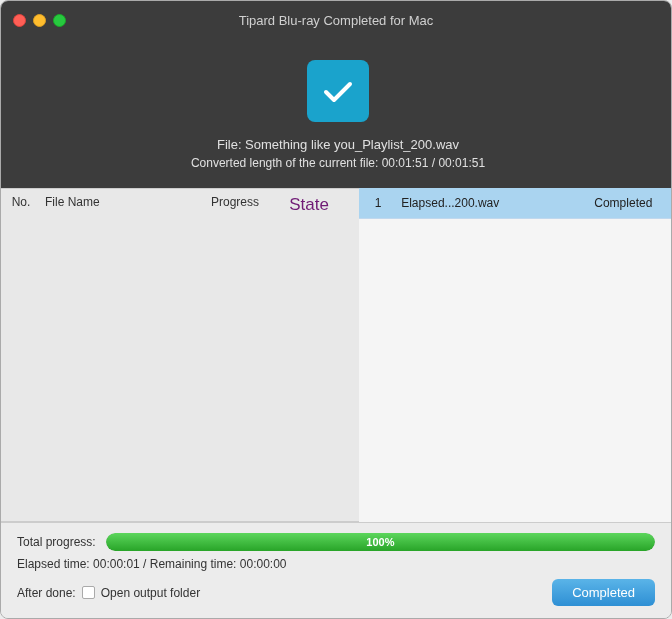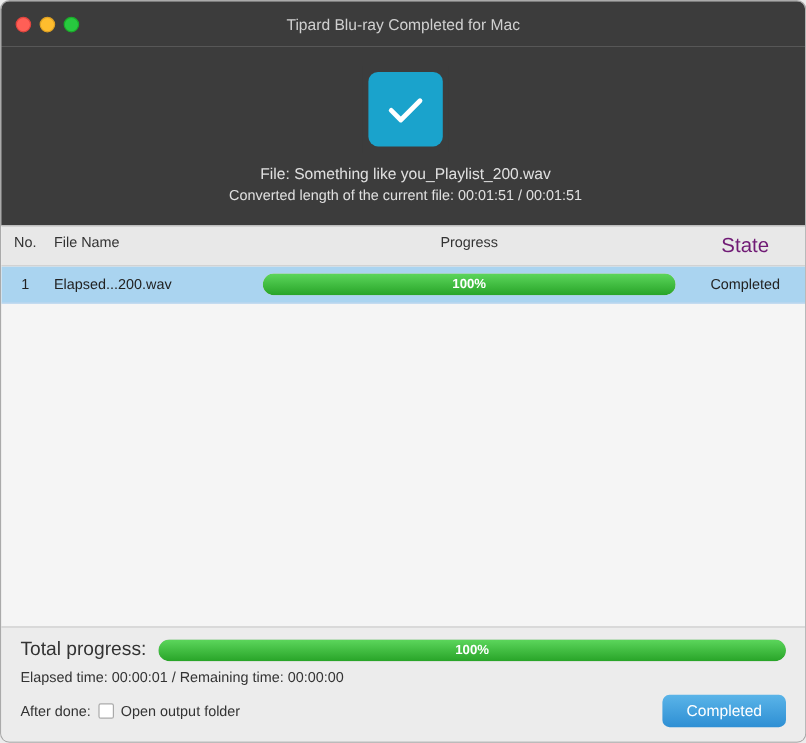--- a/index.html
+++ b/index.html
@@ -86,21 +86,21 @@
     .file-info-line2 {
       color: #e0e0e0;
       font-size: 12px;
     }
 
     
     .table-section {
       background: #f5f5f5;
       flex: 1;
       display: flex;
-      flex-direction: column;
+      flex-direction: row;
       overflow: hidden;
     }
     .table-header {
       display: flex;
       background: #e8e8e8;
       border-bottom: 1px solid #ccc;
       border-top: 1px solid #ccc;
       padding: 6px 0;
       flex-shrink: 0;
     }
@@ -207,21 +207,21 @@
       padding: 10px 16px 12px 16px;
       flex-shrink: 0;
     }
     .total-progress-row {
       display: flex;
       align-items: center;
       margin-bottom: 6px;
       gap: 10px;
     }
     .total-progress-label {
-      font-size: 16px;
+      font-size: 12px;
       color: #333;
       white-space: nowrap;
     }
     .total-progress-bar-container {
       flex: 1;
       height: 18px;
       background: #d0d0d0;
       border-radius: 9px;
       overflow: hidden;
       position: relative;

